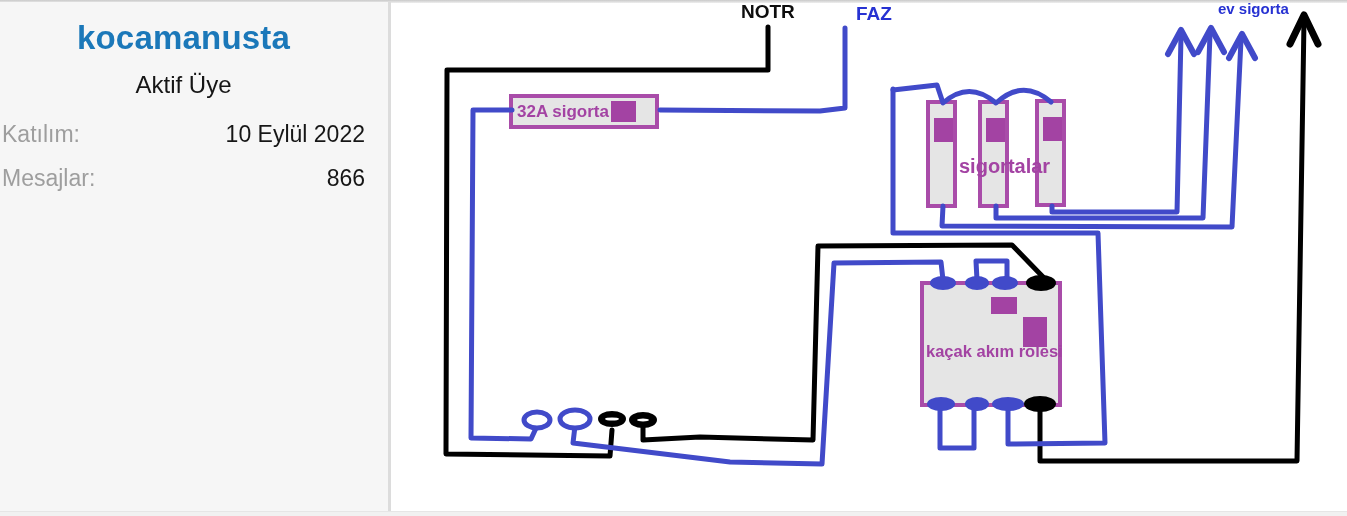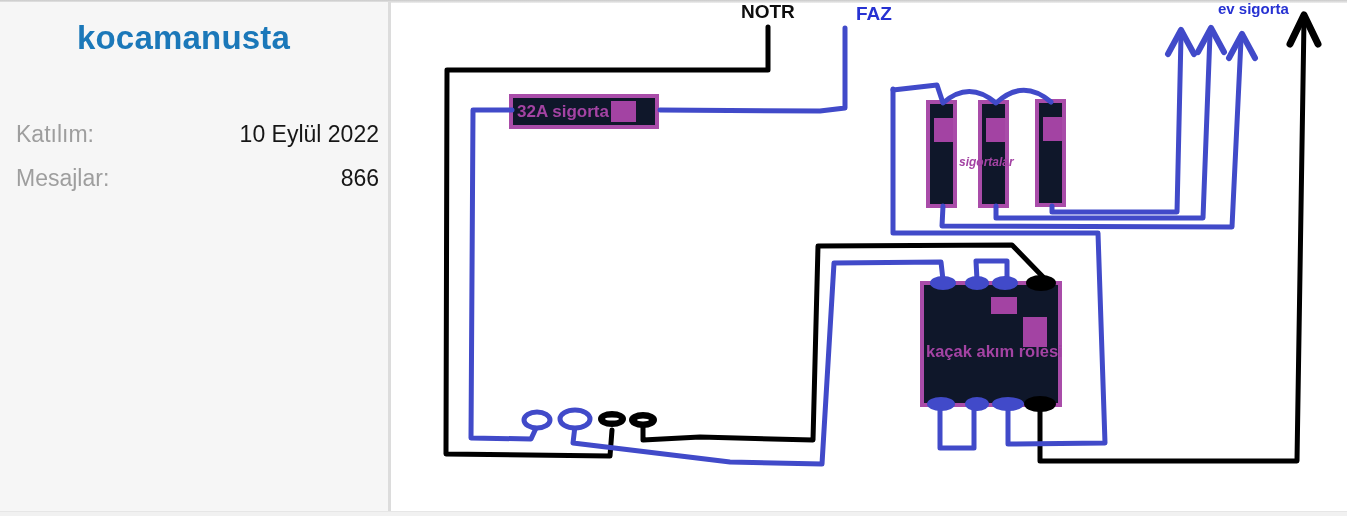--- a/index.html
+++ b/index.html
@@ -22,46 +22,46 @@
   .profile-inner { position:relative; width:100%; height:100%; padding:8px 26px 0 2px; }
   .username {
     position:absolute; left:2px; top:17px; width:363px; text-align:center;
     font-size:33px; font-weight:bold; color:#1b78b9; letter-spacing:0.2px;
     text-decoration:none; display:block; cursor:pointer;
   }
   .role {
     position:absolute; left:2px; top:69px; width:363px; text-align:center;
     font-size:24px; color:#161616;
   }
-  .dl-row { position:absolute; left:16px; width:363px; display:flex; justify-content:space-between; }
+  .dl-row { position:absolute; left:2px; width:363px; display:flex; justify-content:space-between; }
   .dl-row.r1 { top:119px; }
   .dl-row.r2 { top:163px; }
   .dl-label { font-size:23px; color:#9e9e9e; }
   .dl-value { font-size:23px; color:#161616; }
 
   
-  .pbox { position:absolute; border:4px solid #a94ca9; background:#0f172a; }
+  .pbox { position:absolute; border:4px solid #a94ca9; background:#e5e5e5; }
   #fuse32 { left:509px; top:94px; width:150px; height:35px;
     display:flex; align-items:center; padding-left:4px; }
   #fuse32 .lbl { font-size:17px; font-weight:bold; color:#a343a3; white-space:nowrap; }
   #fuse32 .sq { width:25px; height:21px; background:#a343a3; margin-left:2px; }
 
   #meter { left:511px; top:242px; width:151px; height:181px; }
   #meter .window { position:absolute; left:24px; top:29px; width:103px; height:30px;
     border:4px solid #a94ca9; background:#fff; }
   #meter .lbl { position:absolute; left:0; top:70px; width:100%; text-align:center;
     font-size:17px; font-weight:bold; color:#a343a3; }
 
   .fusebox { width:31px; height:108px; }
   #fuse-a { left:926px; top:100px; }
   #fuse-b { left:978px; top:100px; }
   #fuse-c { left:1035px; top:99px; }
   .fusebox .sq { position:absolute; left:4px; top:14px; width:19px; height:24px; background:#a343a3; }
-  #fuses-label { position:absolute; left:959px; top:155px; font-size:12px; font-weight:bold;
-    color:#a343a3; z-index:6;font-style:italic; }
+  #fuses-label { position:absolute; left:959px; top:155px; font-size:20px; font-weight:bold;
+    color:#a343a3; z-index:6; }
 
   #rcd { left:920px; top:281px; width:142px; height:126px; }
   #rcd .sq1 { position:absolute; left:67px; top:12px; width:26px; height:17px; background:#a343a3; }
   #rcd .sq2 { position:absolute; left:99px; top:32px; width:24px; height:30px; background:#a343a3; }
   #rcd .lbl { position:absolute; left:2px; top:57px; width:136px; text-align:left;
     font-size:16.5px; font-weight:bold; color:#a343a3; white-space:nowrap; }
 
   
   .wire-label { position:absolute; font-weight:bold; white-space:nowrap; z-index:6; }
   #lbl-notr { left:741px; top:1px; font-size:19px; color:#0d0d0d; }
@@ -73,20 +73,21 @@
 </head>
 <body>
 
 <div id="screen">
 
   <div id="top-strip"></div>
 
   <div id="profile-panel">
     <div class="profile-inner">
       <a class="username">kocamanusta</a>
+      <div class="role">Aktif Üye</div>
       <div class="dl-row r1">
         <span class="dl-label">Katılım:</span>
         <span class="dl-value">10 Eylül 2022</span>
       </div>
       <div class="dl-row r2">
         <span class="dl-label">Mesajlar:</span>
         <span class="dl-value">866</span>
       </div>
     </div>
   </div>

